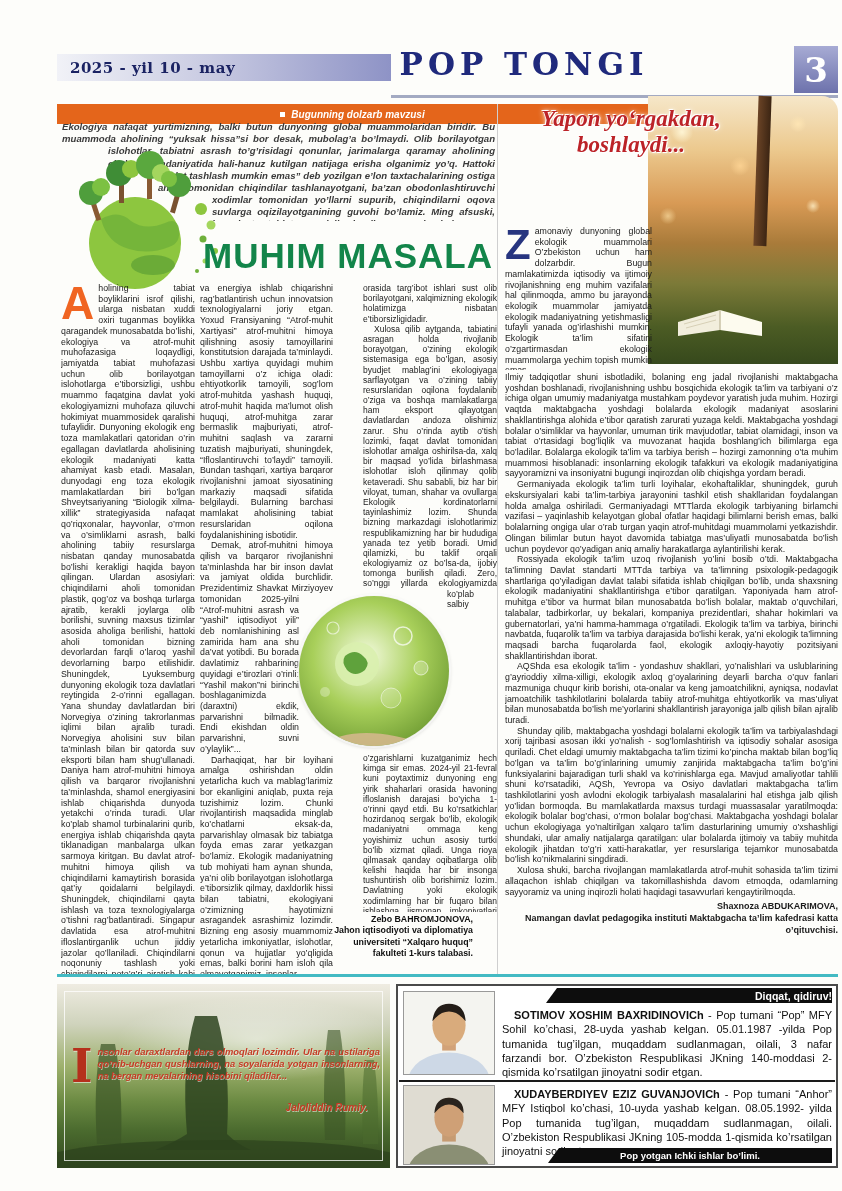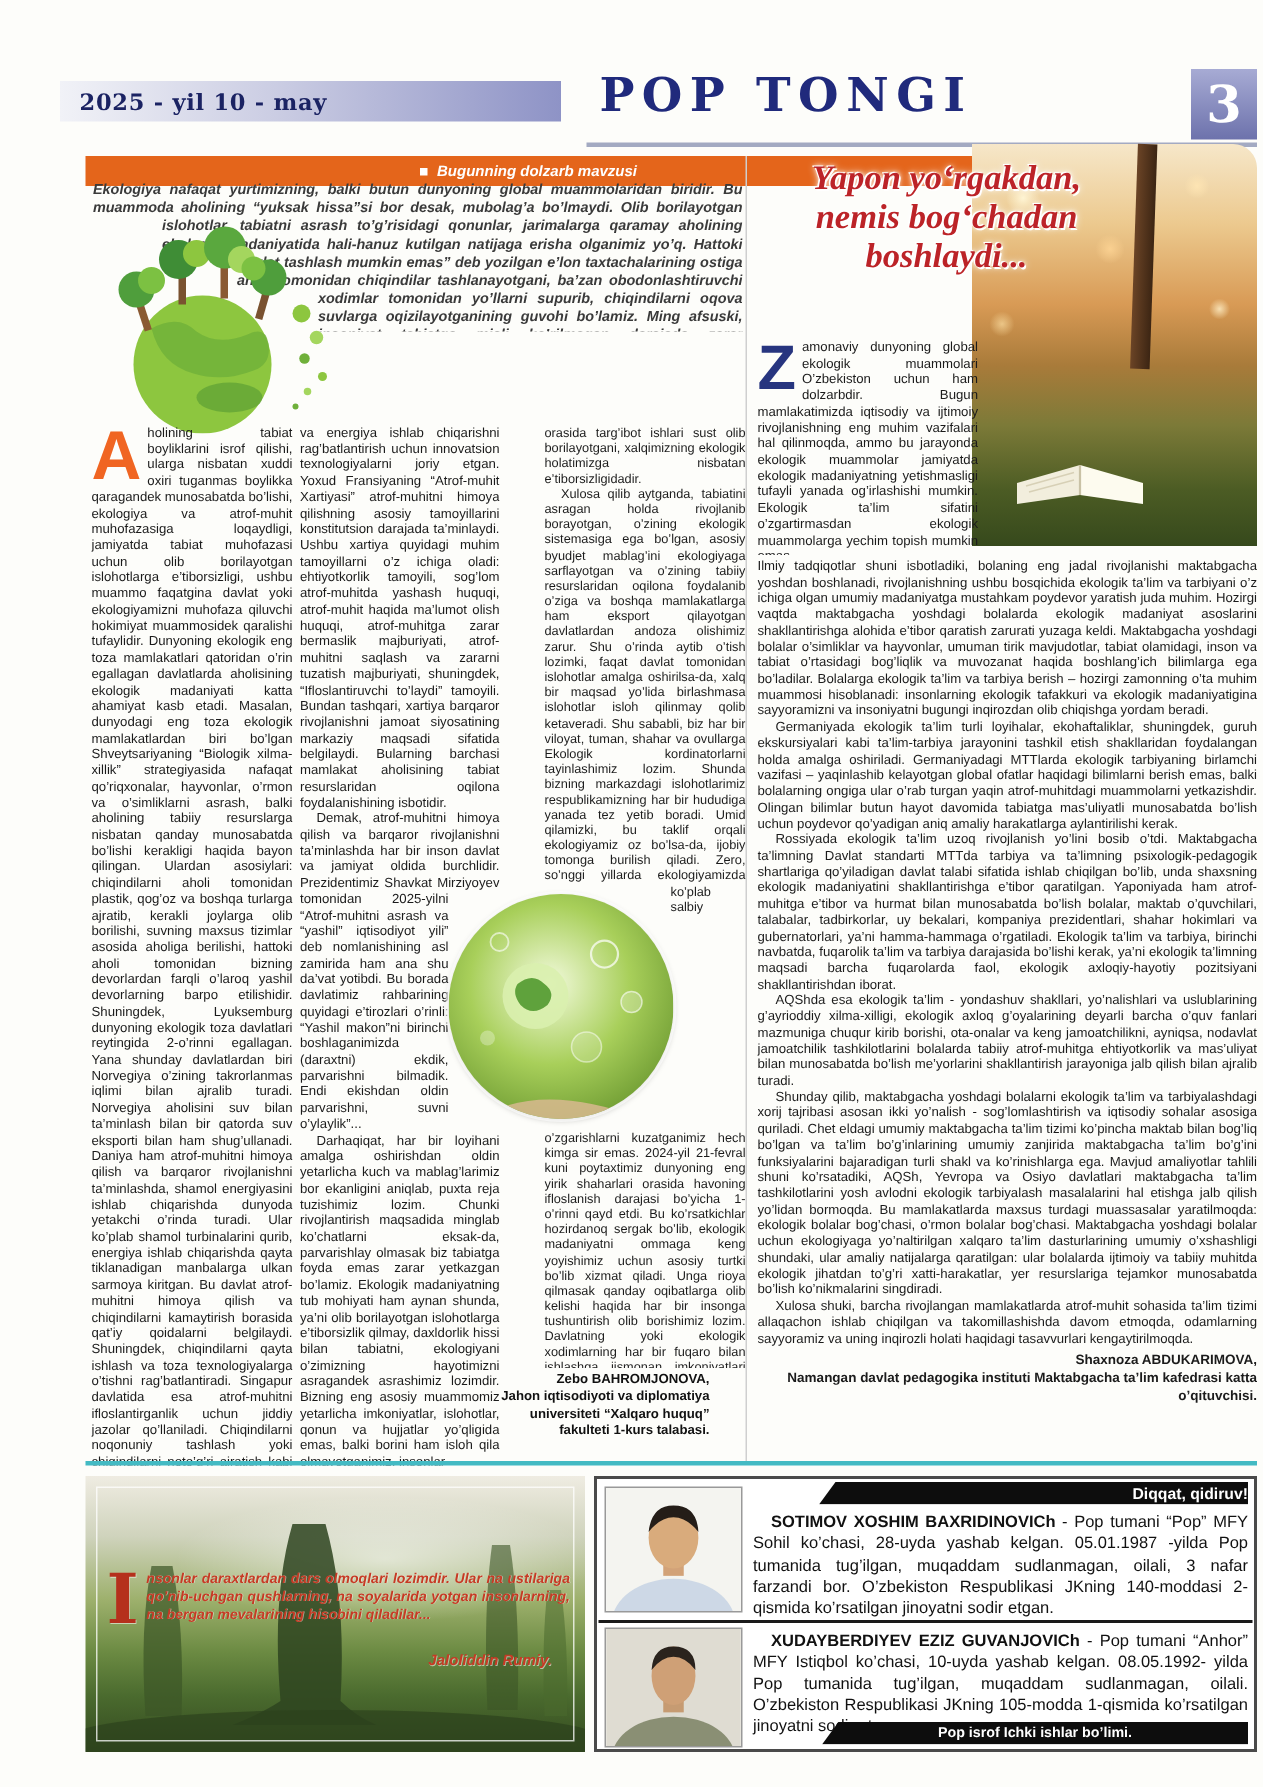--- a/index.html
+++ b/index.html
@@ -1,21 +1,21 @@
 <!DOCTYPE html>
 <html><head>
 <meta charset="utf-8">
 <style>
   html,body{margin:0;padding:0;background:#e8e8e8;}
   .page{position:relative;width:842px;height:1191px;margin:0 auto;background:#fdfdfa;
         font-family:"Liberation Sans",sans-serif;color:#1b1b1b;overflow:hidden;}
   .abs{position:absolute;}
 
   
-  .date-bar{left:40px;top:54px;width:334px;height:27px;
+  .date-bar{left:57px;top:54px;width:334px;height:27px;
     background:linear-gradient(90deg,#f1f2f7 0%,#c9cbe2 45%,#8e93c6 100%);
     display:flex;align-items:center;}
   .date-bar span{font-family:"DejaVu Serif",serif;font-weight:bold;font-size:15px;
     color:#1b2363;padding-left:13px;letter-spacing:.5px;}
   .masthead{left:398px;top:46px;width:252px;text-align:center;
     font-family:"DejaVu Serif",serif;font-weight:bold;font-size:31px;color:#202a7c;
     letter-spacing:5px;white-space:nowrap;}
   .pageno{left:794px;top:46px;width:44px;height:47px;
     background:linear-gradient(180deg,#a7abd4 0%,#6d72ac 100%);
     color:#ffffff;font-family:"DejaVu Serif",serif;font-weight:bold;font-size:34px;
@@ -162,20 +162,21 @@
         <circle cx="116" cy="32" r="8" fill="#7cc142"></circle>
     </g>
     <circle cx="148" cy="62" r="6" fill="#8dc63f"></circle>
     <circle cx="158" cy="78" r="4.5" fill="#a4d65e"></circle>
     <circle cx="150" cy="92" r="3.5" fill="#6fb03a"></circle>
     <circle cx="162" cy="104" r="3" fill="#8dc63f"></circle>
     <circle cx="152" cy="114" r="2.5" fill="#a4d65e"></circle>
     <circle cx="144" cy="124" r="2" fill="#6fb03a"></circle>
   </svg>
 
+  <div class="abs headline-main">MUHIM MASALA</div>
 
   <div class="abs ncol col1">
     <p><span class="dc-a">A</span><span>holining tabiat boyliklarini isrof qilishi, ularga nisbatan xuddi oxiri tuganmas boylikka qaragandek munosabatda bo’lishi, ekologiya va atrof-muhit muhofazasiga loqaydligi, jamiyatda tabiat muhofazasi uchun olib borilayotgan islohotlarga e’tiborsizligi, ushbu muammo faqatgina davlat yoki ekologiyamizni muhofaza qiluvchi hokimiyat muammosidek qaralishi tufaylidir. Dunyoning ekologik eng toza mamlakatlari qatoridan o’rin egallagan davlatlarda aholisining ekologik madaniyati katta ahamiyat kasb etadi. Masalan, dunyodagi eng toza ekologik mamlakatlardan biri bo’lgan Shveytsariyaning “Biologik xilma-xillik” strategiyasida nafaqat qo’riqxonalar, hayvonlar, o’rmon va o’simliklarni asrash, balki aholining tabiiy resurslarga nisbatan qanday munosabatda bo’lishi kerakligi haqida bayon qilingan. Ulardan asosiylari: chiqindilarni aholi tomonidan plastik, qog’oz va boshqa turlarga ajratib, kerakli joylarga olib borilishi, suvning maxsus tizimlar asosida aholiga berilishi, hattoki aholi tomonidan bizning devorlardan farqli o’laroq yashil devorlarning barpo etilishidir. Shuningdek, Lyuksemburg dunyoning ekologik toza davlatlari reytingida 2-o’rinni egallagan. Yana shunday davlatlardan biri Norvegiya o’zining takrorlanmas iqlimi bilan ajralib turadi. Norvegiya aholisini suv bilan ta’minlash bilan bir qatorda suv eksporti bilan ham shug’ullanadi. Daniya ham atrof-muhitni himoya qilish va barqaror rivojlanishni ta’minlashda, shamol energiyasini ishlab chiqarishda dunyoda yetakchi o’rinda turadi. Ular ko’plab shamol turbinalarini qurib, energiya ishlab chiqarishda qayta tiklanadigan manbalarga ulkan sarmoya kiritgan. Bu davlat atrof-muhitni himoya qilish va chiqindilarni kamaytirish borasida qat’iy qoidalarni belgilaydi. Shuningdek, chiqindilarni qayta ishlash va toza texnologiyalarga o’tishni rag’batlantiradi. Singapur davlatida esa atrof-muhitni ifloslantirganlik uchun jiddiy jazolar qo’llaniladi. Chiqindilarni noqonuniy tashlash yoki chiqindilarni noto’g’ri ajratish kabi amallar uchun katta jarimalar mavjud. Ular chiqindilarni kamaytirish</span></p>
   </div>
 
   <div class="abs ncol col2">
     <i class="gspace-r"></i>
     <p>va energiya ishlab chiqarishni rag’batlantirish uchun innovatsion texnologiyalarni joriy etgan. Yoxud Fransiyaning “Atrof-muhit Xartiyasi” atrof-muhitni himoya qilishning asosiy tamoyillarini konstitutsion darajada ta’minlaydi. Ushbu xartiya quyidagi muhim tamoyillarni o’z ichiga oladi: ehtiyotkorlik tamoyili, sog’lom atrof-muhitda yashash huquqi, atrof-muhit haqida ma’lumot olish huquqi, atrof-muhitga zarar bermaslik majburiyati, atrof-muhitni saqlash va zararni tuzatish majburiyati, shuningdek, “Ifloslantiruvchi to’laydi” tamoyili. Bundan tashqari, xartiya barqaror rivojlanishni jamoat siyosatining markaziy maqsadi sifatida belgilaydi. Bularning barchasi mamlakat aholisining tabiat resurslaridan oqilona foydalanishining isbotidir.</p>
     <p>Demak, atrof-muhitni himoya qilish va barqaror rivojlanishni ta’minlashda har bir inson davlat va jamiyat oldida burchlidir. Prezidentimiz Shavkat Mirziyoyev tomonidan 2025-yilni “Atrof-muhitni asrash va “yashil” iqtisodiyot yili” deb nomlanishining asl zamirida ham ana shu da’vat yotibdi. Bu borada davlatimiz rahbarining quyidagi e’tirozlari o’rinli: “Yashil makon”ni birinchi boshlaganimizda (daraxtni) ekdik, parvarishni bilmadik. Endi ekishdan oldin parvarishni, suvni o’ylaylik”...</p>
     <p>Darhaqiqat, har bir loyihani amalga oshirishdan oldin yetarlicha kuch va mablag’larimiz bor ekanligini aniqlab, puxta reja tuzishimiz lozim. Chunki rivojlantirish maqsadida minglab ko’chatlarni eksak-da, parvarishlay olmasak biz tabiatga foyda emas zarar yetkazgan bo’lamiz. Ekologik madaniyatning tub mohiyati ham aynan shunda, ya’ni olib borilayotgan islohotlarga e’tiborsizlik qilmay, daxldorlik hissi bilan tabiatni, ekologiyani o’zimizning hayotimizni asragandek asrashimiz lozimdir. Bizning eng asosiy muammomiz yetarlicha imkoniyatlar, islohotlar, qonun va hujjatlar yo’qligida emas, balki borini ham isloh qila olmayotganimiz, insonlar</p>
@@ -217,21 +218,20 @@
     <div class="trunk"></div>
     <svg width="96" height="44" viewBox="0 0 96 44">
       <path d="M6,28 L48,16 L48,36 L6,42 Z" fill="#f2eedd"></path>
       <path d="M48,16 L90,28 L90,42 L48,36 Z" fill="#fdfbef"></path>
       <path d="M48,16 L48,36" stroke="#c9c2a6" stroke-width="1.5"></path>
       <path d="M12,30 L44,21 M14,34 L44,26" stroke="#d7d0b6" stroke-width="1"></path>
     </svg>
   </div>
   <div class="abs headline-feature">
     <div>Yapon  yo‘rgakdan,</div>
-    <div>nemis  bog‘chadan</div>
     <div>boshlaydi...</div>
   </div>
 
   <div class="abs r-intro">
     <span class="dc-z">Z</span><span>amonaviy dunyoning global ekologik muammolari O’zbekiston uchun ham dolzarbdir. Bugun mamlakatimizda iqtisodiy va ijtimoiy rivojlanishning eng muhim vazifalari hal qilinmoqda, ammo bu jarayonda ekologik muammolar jamiyatda ekologik madaniyatning yetishmasligi tufayli yanada og’irlashishi mumkin. Ekologik ta’lim sifatini o’zgartirmasdan ekologik muammolarga yechim topish mumkin emas.</span>
   </div>
 
   <div class="abs r-body">
     <p class="cont">Ilmiy tadqiqotlar shuni isbotladiki, bolaning eng jadal rivojlanishi maktabgacha yoshdan boshlanadi, rivojlanishning ushbu bosqichida ekologik ta’lim va tarbiyani o’z ichiga olgan umumiy madaniyatga mustahkam poydevor yaratish juda muhim. Hozirgi vaqtda maktabgacha yoshdagi bolalarda ekologik madaniyat asoslarini shakllantirishga alohida e’tibor qaratish zarurati yuzaga keldi. Maktabgacha yoshdagi bolalar o’simliklar va hayvonlar, umuman tirik mavjudotlar, tabiat olamidagi, inson va tabiat o’rtasidagi bog’liqlik va muvozanat haqida boshlang’ich bilimlarga ega bo’ladilar. Bolalarga ekologik ta’lim va tarbiya berish – hozirgi zamonning o’ta muhim muammosi hisoblanadi: insonlarning ekologik tafakkuri va ekologik madaniyatigina sayyoramizni va insoniyatni bugungi inqirozdan olib chiqishga yordam beradi.</p>
     <p>Germaniyada ekologik ta’lim turli loyihalar, ekohaftaliklar, shuningdek, guruh ekskursiyalari kabi ta’lim-tarbiya jarayonini tashkil etish shakllaridan foydalangan holda amalga oshiriladi. Germaniyadagi MTTlarda ekologik tarbiyaning birlamchi vazifasi – yaqinlashib kelayotgan global ofatlar haqidagi bilimlarni berish emas, balki bolalarning ongiga ular o’rab turgan yaqin atrof-muhitdagi muammolarni yetkazishdir. Olingan bilimlar butun hayot davomida tabiatga mas’uliyatli munosabatda bo’lish uchun poydevor qo’yadigan aniq amaliy harakatlarga aylantirilishi kerak.</p>
@@ -289,17 +289,17 @@
         <rect x="39" y="44" width="14" height="13" fill="#c69b72"></rect>
         <ellipse cx="46" cy="32" rx="15" ry="20" fill="#cfa076"></ellipse>
         <path d="M31,28 q1,-16 15,-16 q15,0 15,16 q-7,-9 -15,-9 q-8,0 -15,9z" fill="#2a231d"></path>
       </svg>
     </div>
     <div class="wtext wtext2">
       <p><span class="nm">XUDAYBERDIYEV EZIZ GUVANJOVICh</span><span> - Pop tumani “Anhor” MFY Istiqbol ko’chasi, 10-uyda yashab kelgan. 08.05.1992- yilda Pop tumanida tug’ilgan, muqaddam sudlanmagan, oilali. O’zbekiston Respublikasi JKning 105-modda 1-qismida ko’rsatilgan jinoyatni sodir etgan.</span></p>
     </div>
 
     <div class="wanted-footer">
-      <span>Pop isrof Ichki ishlar bo’limi.</span>
+      <span>Pop yotgan Ichki ishlar bo’limi.</span>
     </div>
   </div>
 
 </div>
 
 </body></html>

